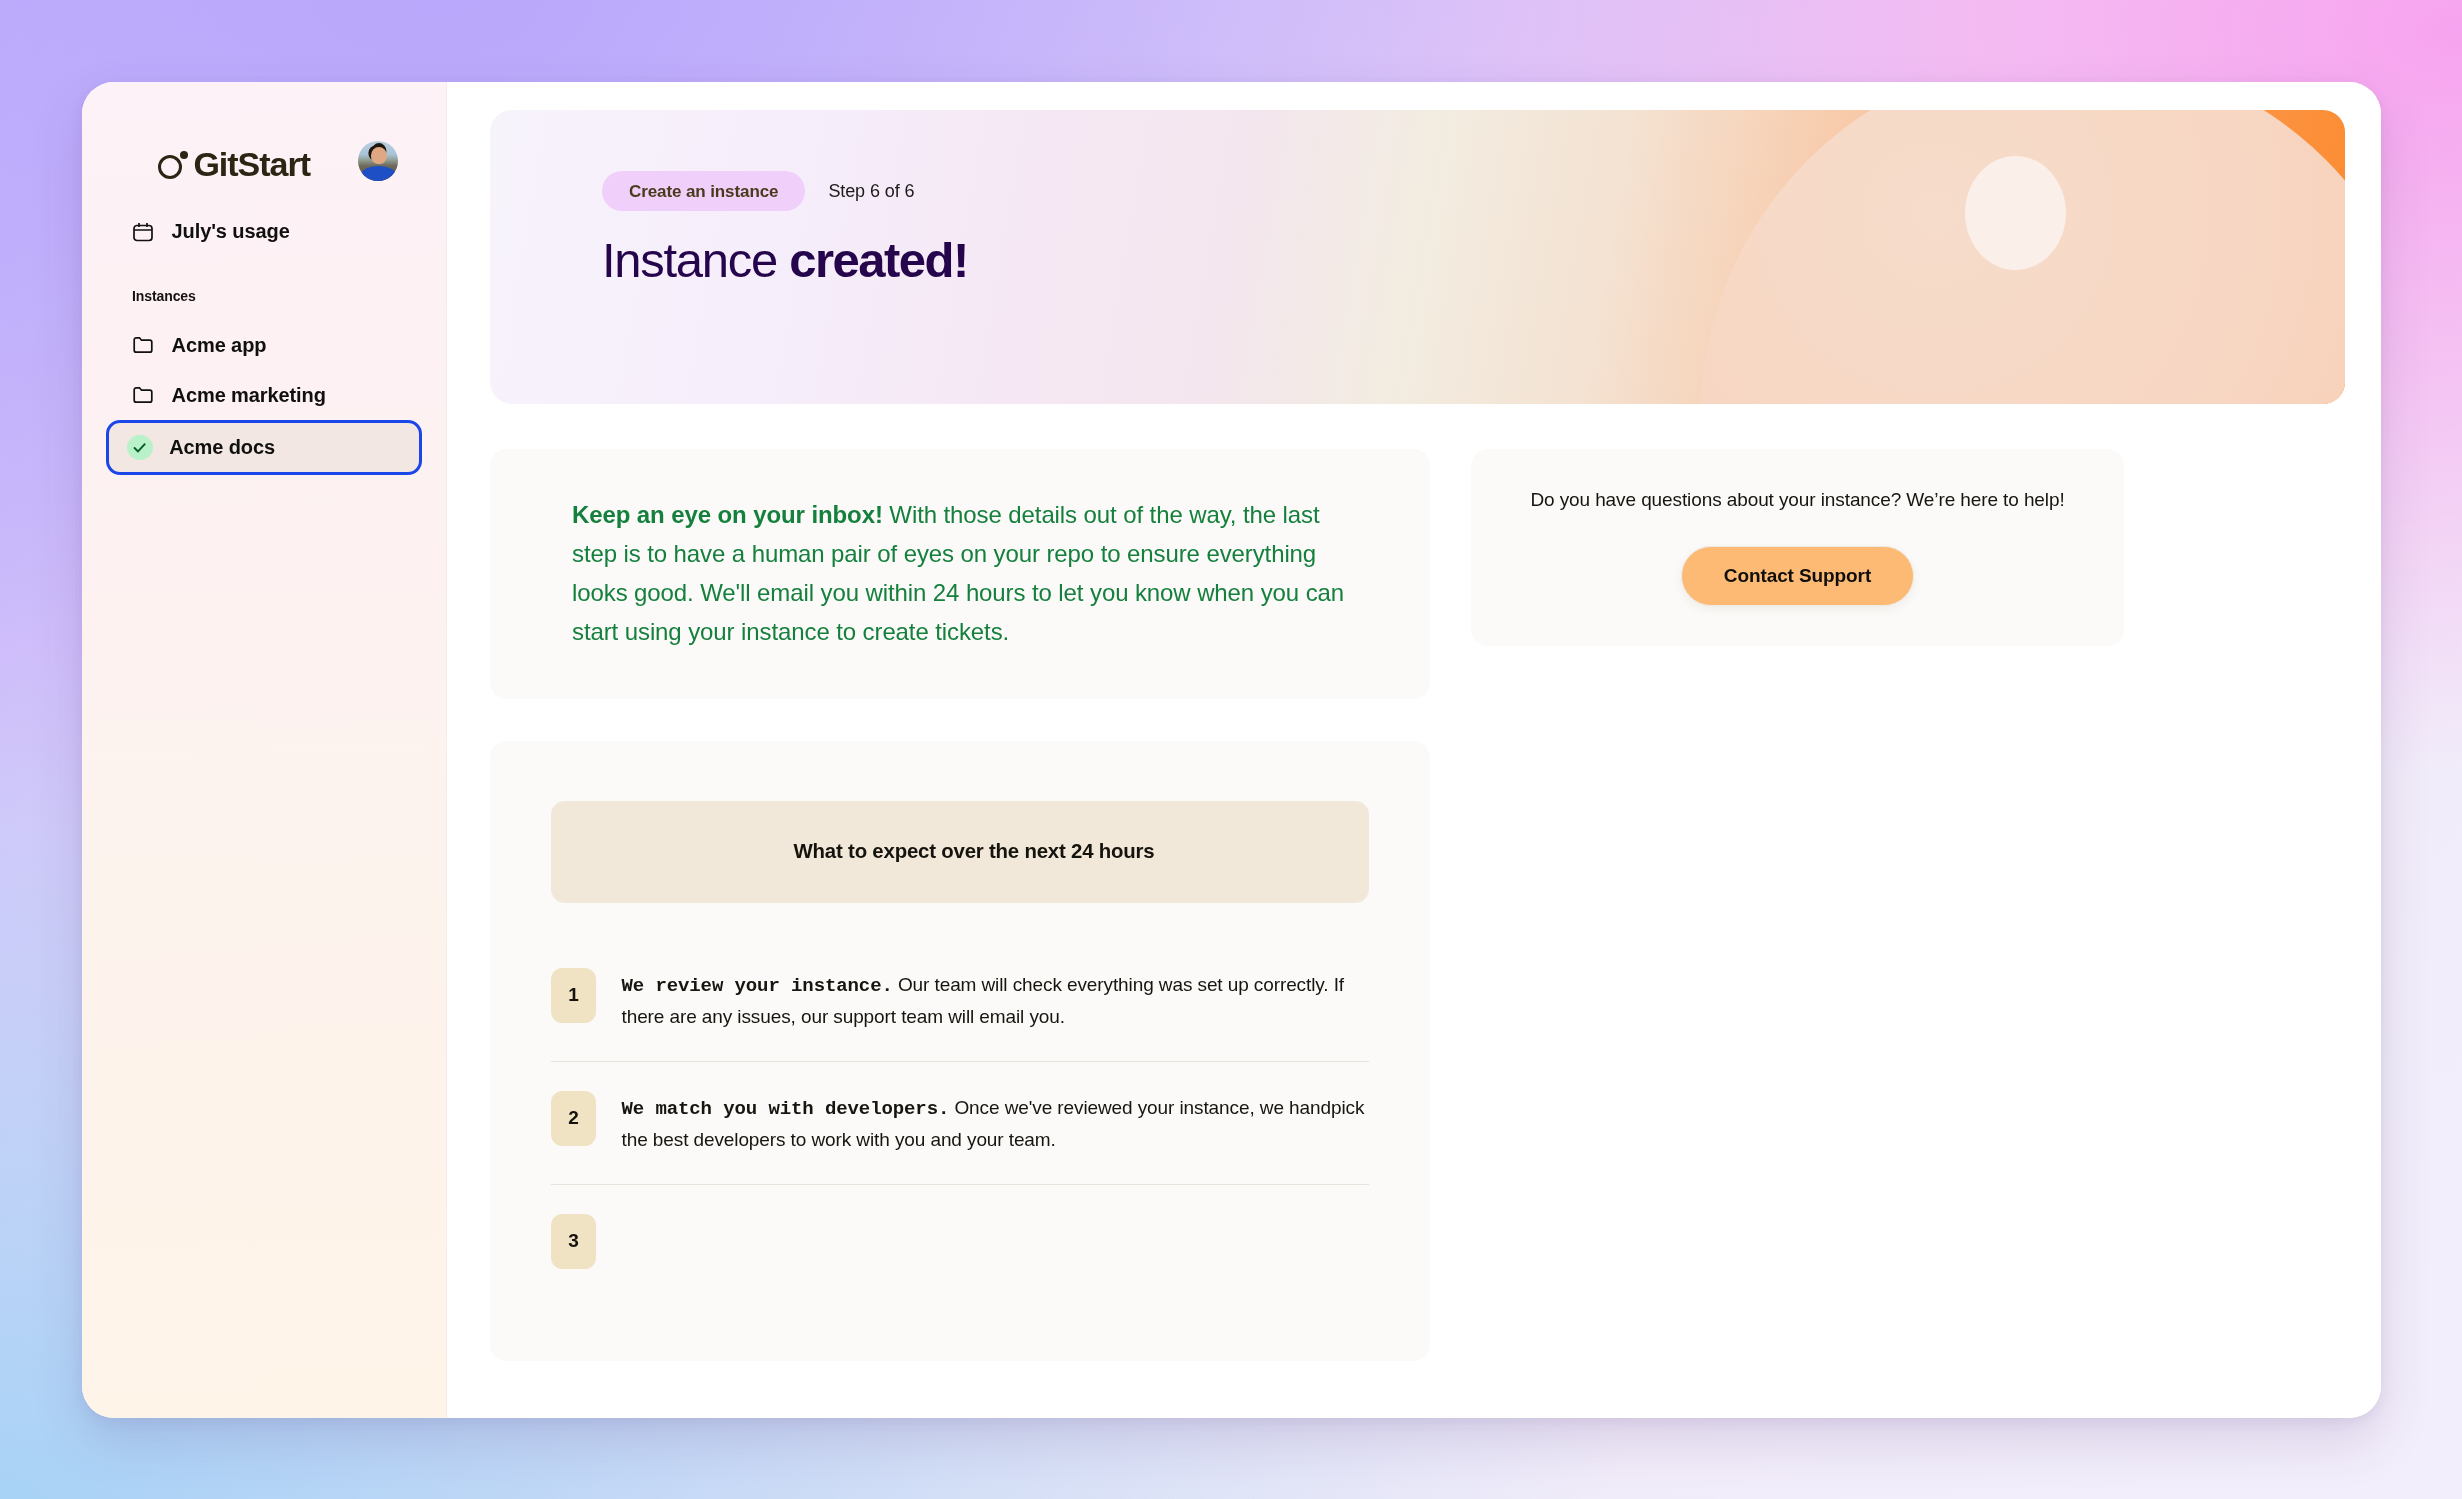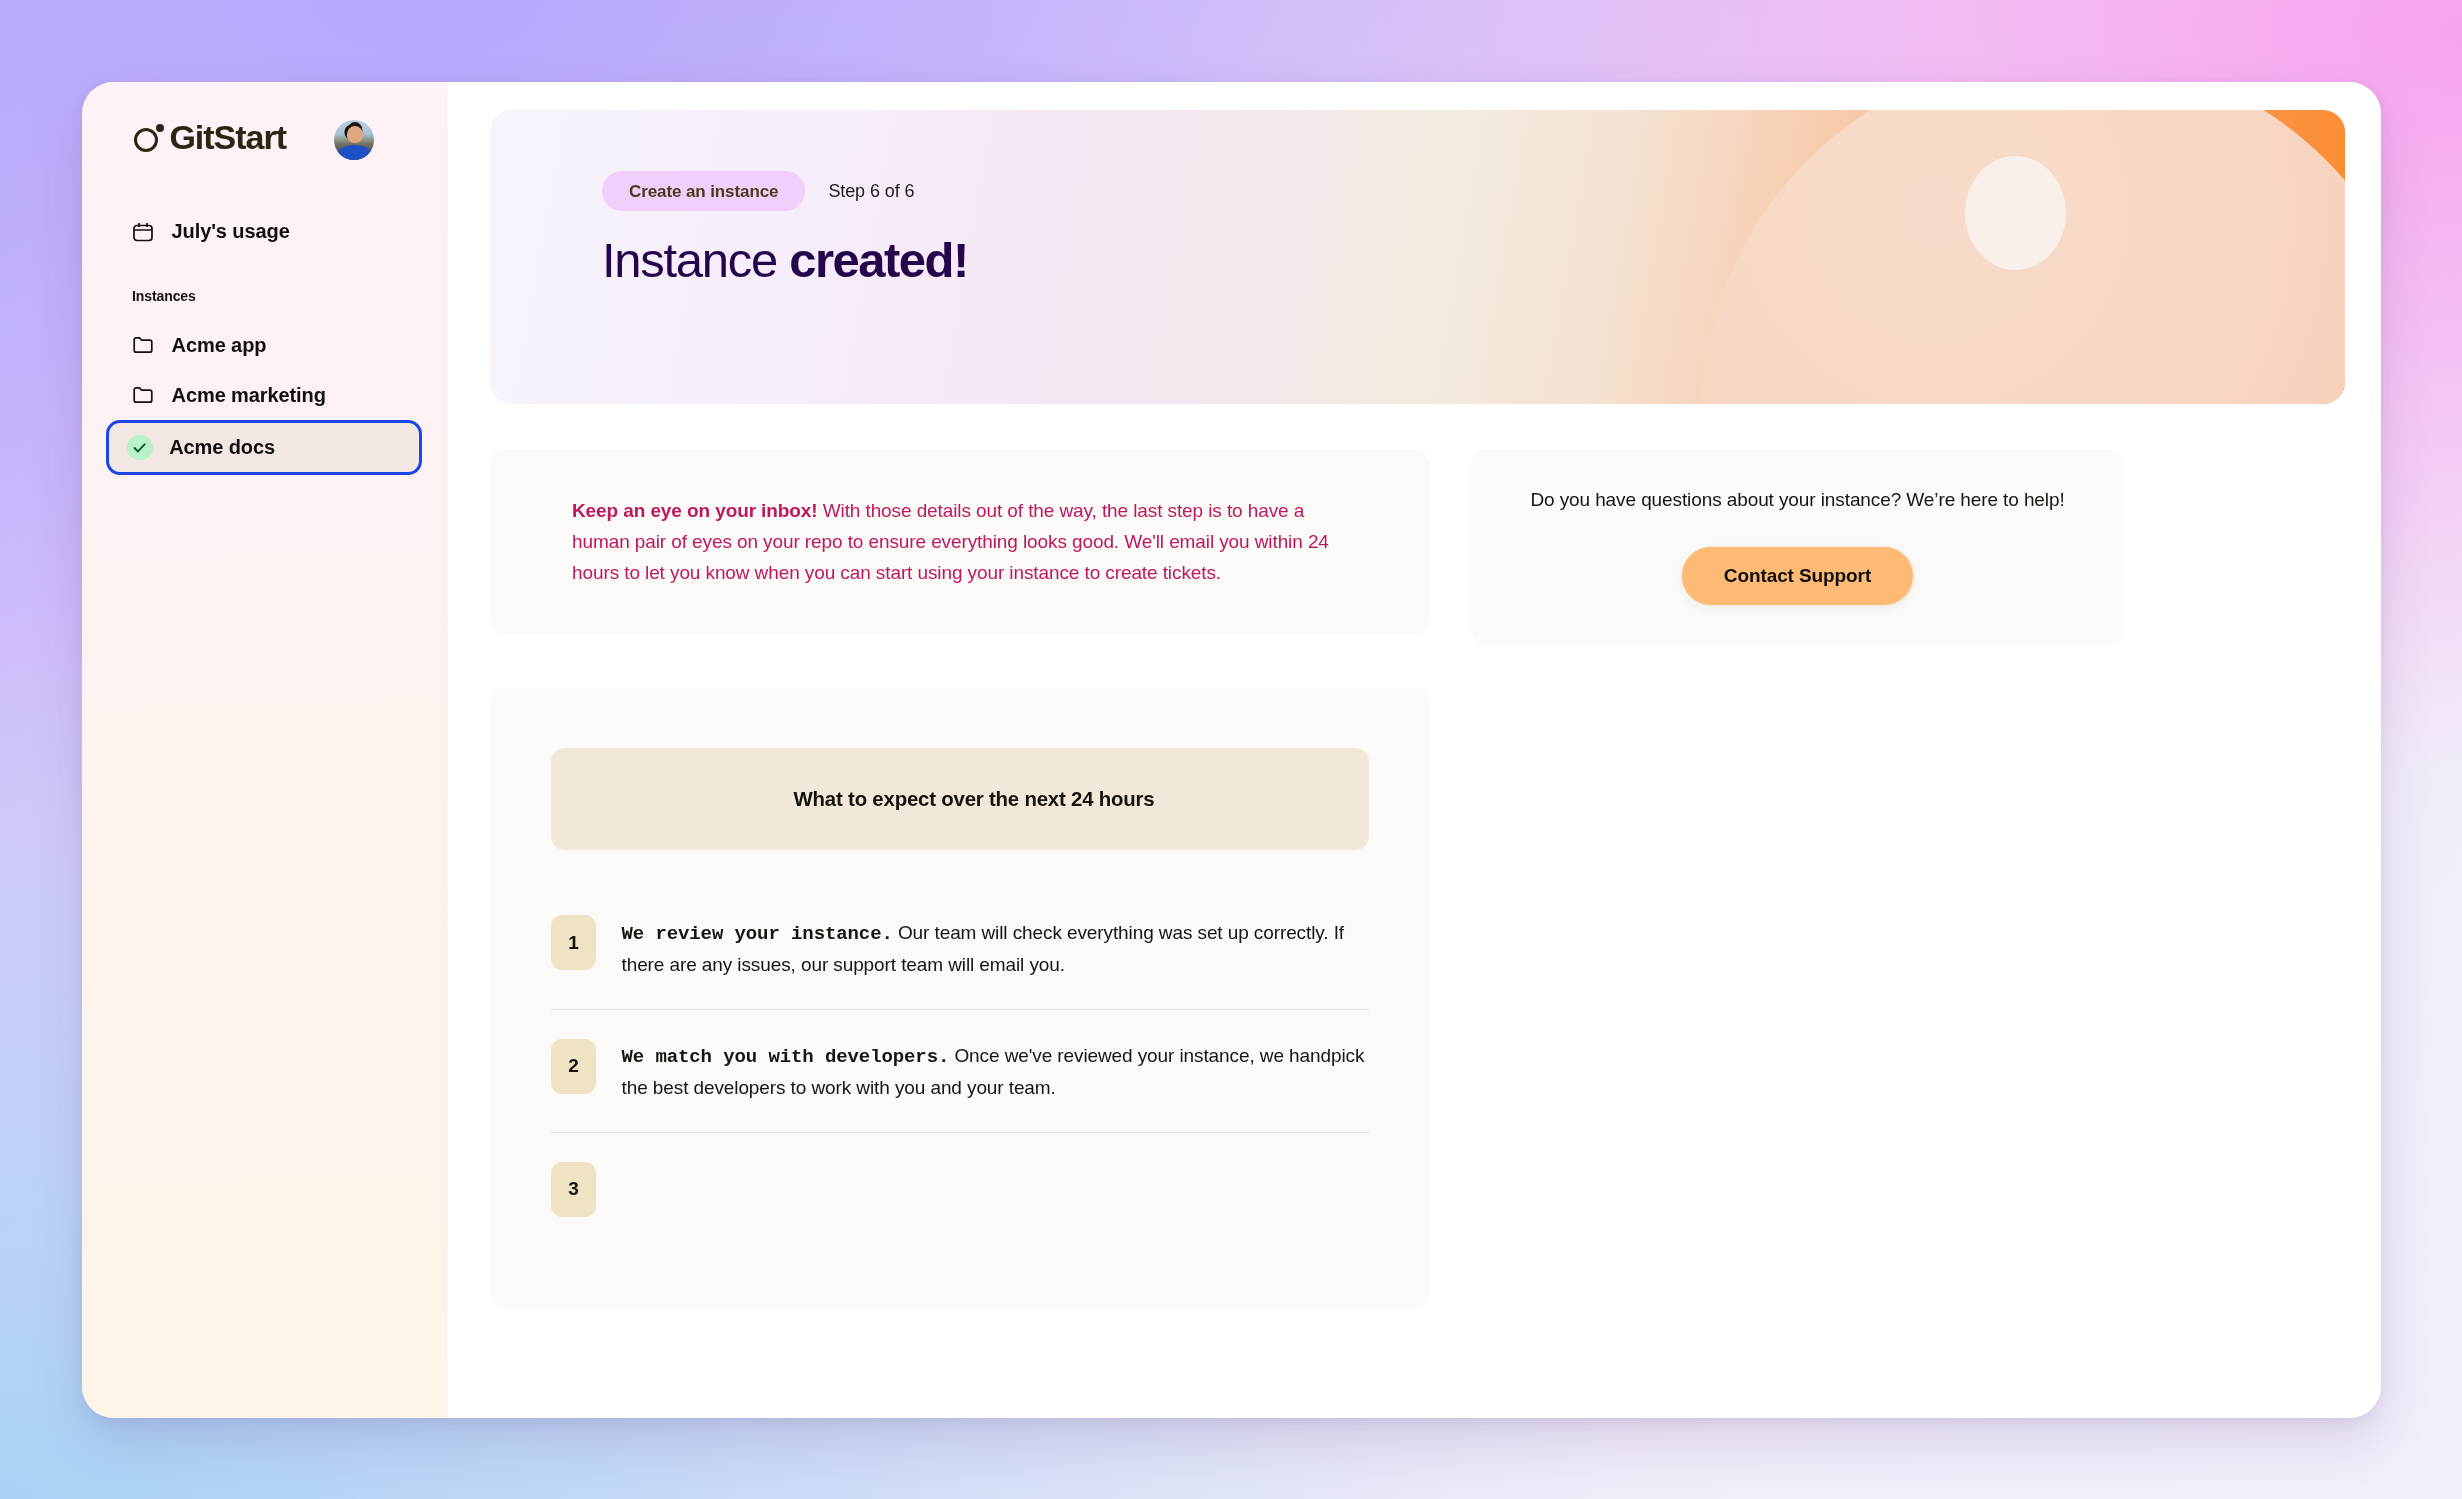--- a/index.html
+++ b/index.html
@@ -41,22 +41,22 @@
     width: 365px;
     flex: 0 0 365px;
     background: linear-gradient(178deg, #fdf2f7 0%, #fdf1f3 22%, #fdf3ee 55%, #fef4e8 100%);
     border-right: 1.3px solid #f3ece9;
     padding: 38px 0 0 0;
     position: relative;
   }
 
   .brand-row {
     display: flex;
-    align-items: flex-start;
-    padding: 0 33px 0 52px;
+    align-items: flex-end;
+    padding: 0 33px 0 76px;
     height: 61px;
     gap: 8px;
   }
   .brand-left { display: flex; align-items: center; gap: 6.4px; }
 
   .logo-mark {
     width: 29px; height: 29px;
     position: relative;
     flex: 0 0 29px;
   }
@@ -248,23 +248,23 @@
   }
   .card {
     background: #fbfaf8;
     border-radius: 16.6px;
   }
   .card-inbox {
     flex: 0 0 940px;
     padding: 47px 82px 47px 82px;
   }
   .body-text {
-    font-size: 19px;
+    font-size: 24px;
     line-height: 1.62;
-    color: #be185d;
+    color: #15803d;
     letter-spacing: -0.1px;
   }
   .body-text b { font-weight: 700; }
 
   .card-support {
     flex: 0 0 653px;
     padding: 36px 52px 40px 52px;
     text-align: center;
   }
   .support-text {

